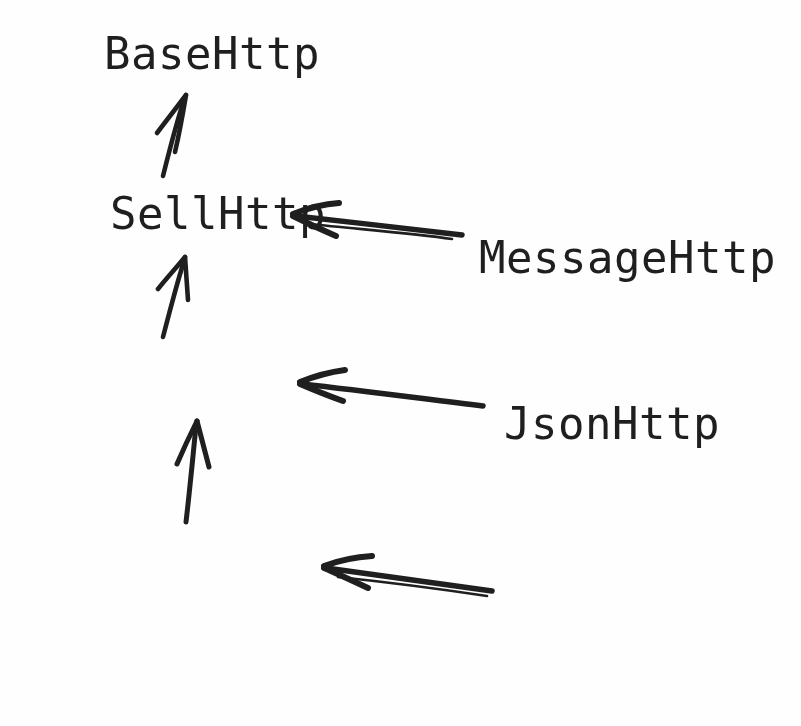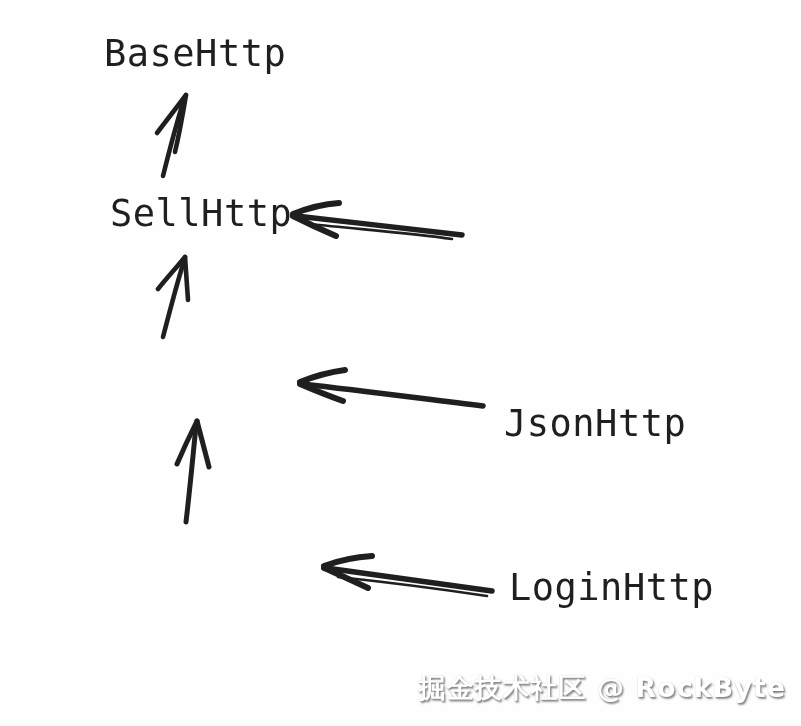--- a/index.html
+++ b/index.html
@@ -24,21 +24,21 @@
   }
   #arrow-layer path {
     fill: none;
     stroke: var(--ink, #1f1f1f);
     stroke-linecap: round;
     stroke-linejoin: round;
   }
   .node-label {
     position: absolute;
     color: var(--ink, #1f1f1f);
-    font-size: 37px;
+    font-size: 44px;
     line-height: 36px;
     white-space: nowrap;
     letter-spacing: 0.5px;
   }
   .watermark {
     position: absolute;
     right: 15px;
     top: 670px;
     font-family: "DejaVu Sans", "Liberation Sans", sans-serif;
     font-size: 27px;
@@ -97,20 +97,19 @@
       <path d="M324,568 C338,574 353,581 368,588" stroke-width="6"></path>
     </g>
   </svg>
 
   <div class="node-label" style="left:104px; top:36px">BaseHttp</div>
 
   <div class="node-label" style="left:110px; top:196px">SellHttp</div>
 
 
 
+  <div class="node-label" style="left:479px; top:240px">MessageHttp</div>
 
   <div class="node-label" style="left:504px; top:406px">JsonHttp</div>
 
-  <div class="node-label" style="left:509px; top:570px">LoginHttp</div>
 
-  <div class="watermark">掘金技术社区 @ RockByte</div>
 
 </div>
 
 </body></html>

